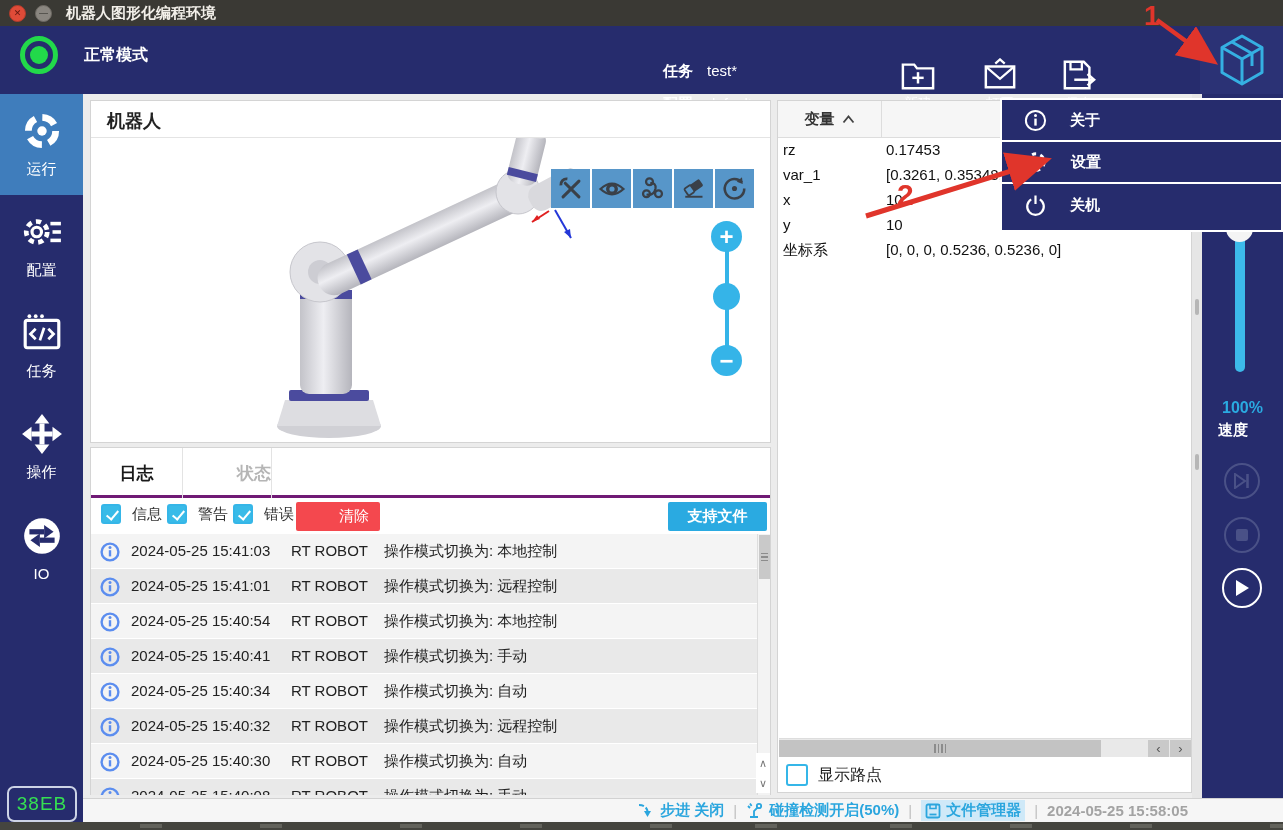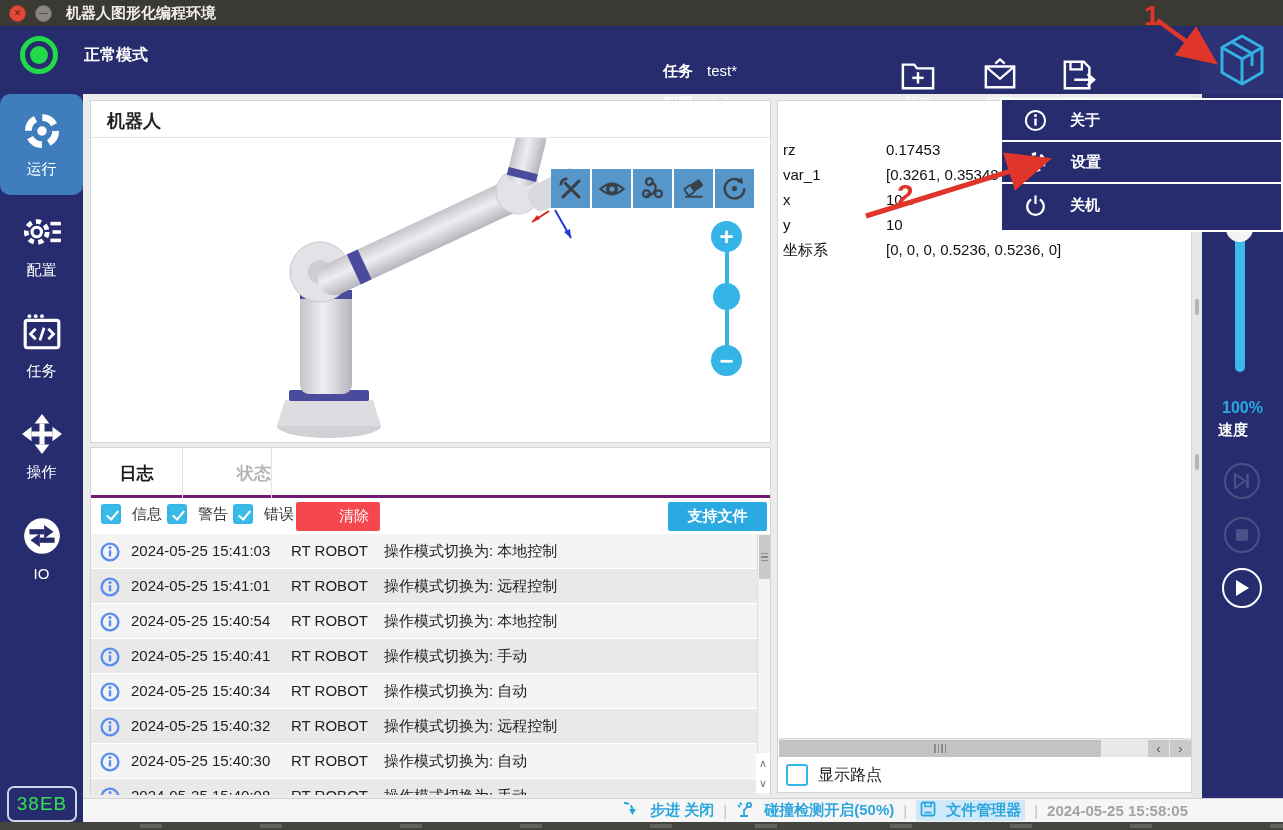--- a/index.html
+++ b/index.html
@@ -27,21 +27,21 @@
   .modetext{font-weight:bold;font-size:16px;}
   .kv{position:absolute;display:flex;gap:14px;font-size:15px;}
   .kv .k{font-weight:bold;}
   .tb-action{position:absolute;top:32px;width:72px;text-align:center;color:#fff;cursor:pointer;}
   .tb-action svg{display:block;margin:0 auto;}
   .tb-action .lbl{font-size:14px;margin-top:3px;}
   .logo-btn{position:absolute;left:1200px;top:0;width:83px;height:68px;background:var(--navy2);display:flex;align-items:center;justify-content:center;}
 
   
   .sidebar{left:0;top:94px;width:83px;height:728px;background:var(--navy);}
-  .side-item{width:83px;height:101px;display:flex;flex-direction:column;align-items:center;justify-content:center;gap:8px;color:#fff;cursor:pointer;border-radius:10px;}
+  .side-item{width:83px;height:101px;display:flex;flex-direction:column;align-items:center;justify-content:center;gap:8px;color:#fff;cursor:pointer;}
   .side-item.active{background:var(--active-blue);}
   .side-item .lbl{font-size:15px;}
   .badge38{position:absolute;left:7px;top:692px;width:70px;height:36px;border:2px solid #cdd4e6;border-radius:7px;display:flex;align-items:center;justify-content:center;color:#35e052;font-size:19px;letter-spacing:1px;}
 
   
   .panel{position:absolute;background:#fff;border:1px solid #d4d4d4;}
 
   
   .robot-title{position:absolute;left:16px;top:8px;font-size:18px;font-weight:bold;color:#222;}
   .robot-divider{position:absolute;left:0;top:36px;width:100%;height:1px;background:#e4e4e4;}
@@ -98,21 +98,21 @@
   .rightbar{left:1202px;top:94px;width:81px;height:704px;background:var(--navy);}
   .speedtrack{position:absolute;left:33px;top:131px;width:10px;height:147px;background:#3cb9ea;border-radius:5px;}
   .speedhandle{position:absolute;left:24px;top:121px;width:27px;height:27px;border-radius:50%;background:#f4f4f4;cursor:pointer;}
   .sp-pct{position:absolute;left:0;top:305px;width:81px;text-align:center;color:var(--cyan);font-weight:bold;font-size:16px;}
   .sp-lbl{position:absolute;left:0;top:327px;width:62px;text-align:center;color:#fff;font-weight:bold;font-size:15px;}
   .pbtn{position:absolute;left:22px;width:36px;height:36px;border-radius:50%;border:2px solid #4a5187;display:flex;align-items:center;justify-content:center;cursor:pointer;}
   .pbtn.bright{border:2.5px solid #fff;width:40px;height:40px;left:20px;}
 
   
   .statusbar{left:83px;top:798px;width:1200px;height:24px;background:#f6f6f6;border-top:1px solid #d2d2d2;display:flex;align-items:center;justify-content:flex-end;padding-right:95px;gap:9px;font-size:15px;font-weight:bold;}
-  .st-item{display:flex;gap:10px;color:var(--link-blue);cursor:pointer;}
+  .st-item{display:flex;align-items:center;gap:5px;color:var(--link-blue);cursor:pointer;}
   .st-sep{color:#c0c0c0;font-weight:normal;}
   .st-file{background:#cfe9f8;padding:1px 4px;}
   .st-time{color:#a3a3a3;}
 
   .taskbar{left:0;top:822px;width:1283px;height:8px;background:#45453f;}
   .taskbar i{position:absolute;top:2px;width:22px;height:4px;background:#63635c;}
 
   
   .menu{left:1000px;top:98px;width:283px;height:134px;background:var(--navy);border:2px solid #fff;z-index:50;}
   .menu-item{position:relative;width:100%;height:42px;border-bottom:2px solid #fff;display:flex;align-items:center;cursor:pointer;}
@@ -468,20 +468,28 @@
           <i></i>
           <i></i>
           <i></i>
         </div>
     </div>
     <div class="vbtn" style="bottom:21px;">∧</div>
     <div class="vbtn" style="bottom:1px;">∨</div>
   </div>
 
   <div class="panel" style="left:777px;top:100px;width:415px;height:693px;">
+    <div class="var-header">
+      <div class="var-hcell">
+        <span>变量</span>
+        <svg width="13" height="9" viewBox="0 0 13 9">
+            <polyline points="1.5,7.5 6.5,1.5 11.5,7.5" fill="none" stroke="#444" stroke-width="1.8"></polyline>
+          </svg>
+      </div>
+    </div>
     <div class="var-row" style="top:37px;">
       <span class="nm">rz</span>
       <span class="vl">0.17453</span>
     </div>
     <div class="var-row" style="top:62px;">
       <span class="nm">var_1</span>
       <span class="vl">[0.3261, 0.35348, 0</span>
     </div>
     <div class="var-row" style="top:87px;">
       <span class="nm">x</span>

